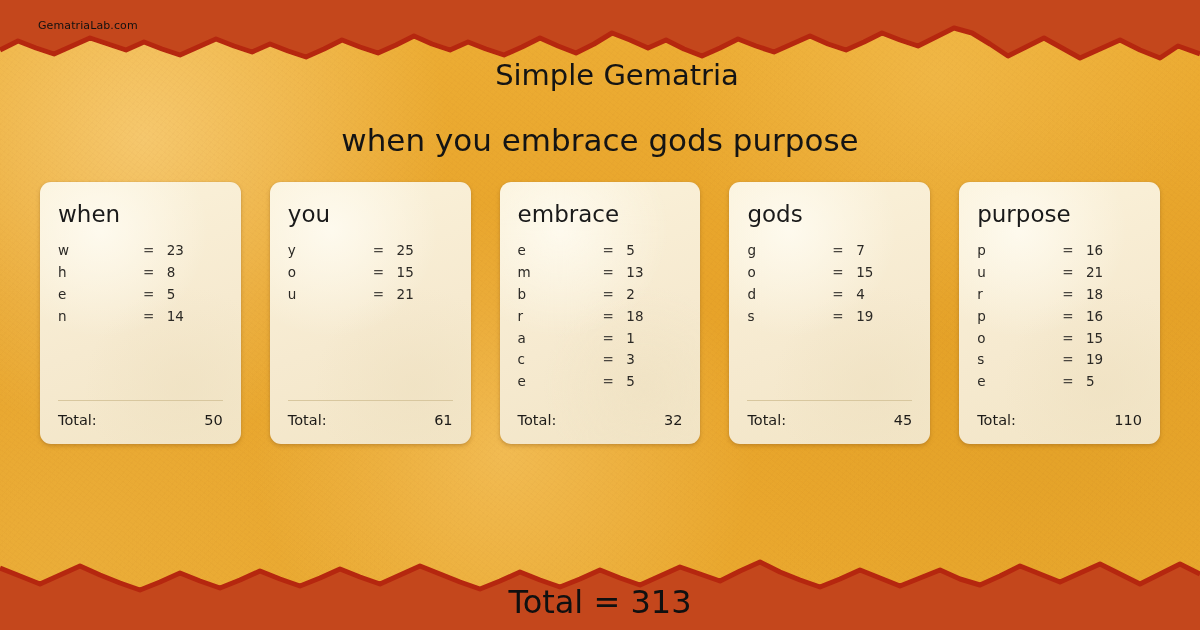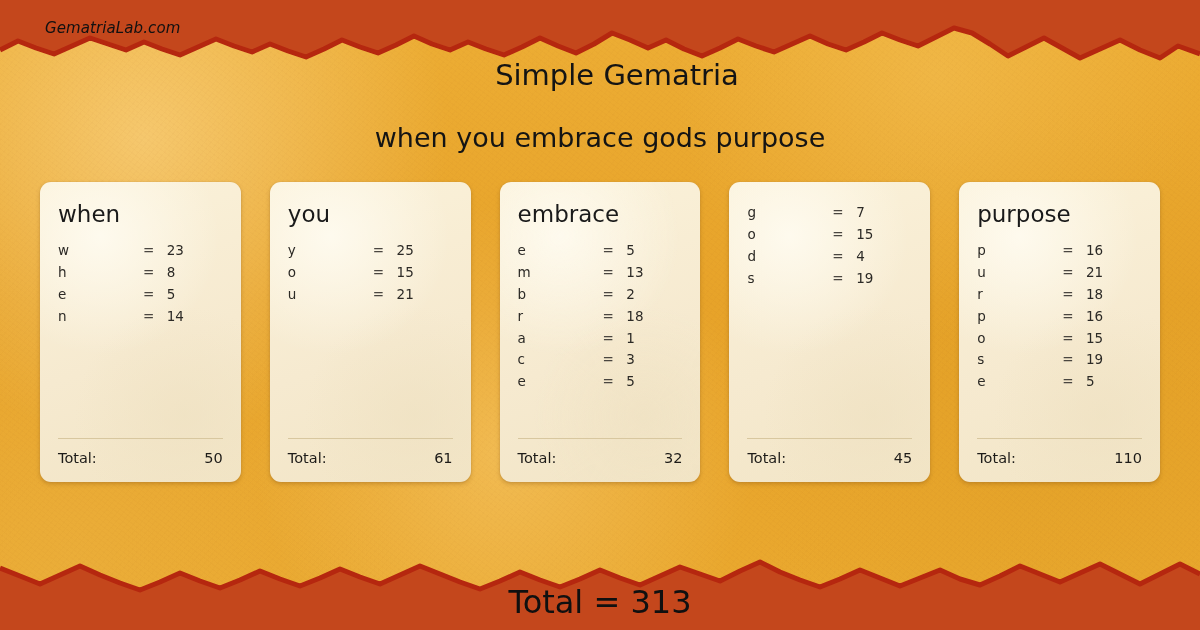--- a/index.html
+++ b/index.html
@@ -53,65 +53,64 @@
     pointer-events: none;
   }
   .band svg { display: block; width: 1200px; }
 
   #band-top    { top: 0; height: 70px; }
   #band-bottom { bottom: 0; height: 90px; }
 
   
   #logo {
     position: absolute;
-    left: 45px;
+    left: 38px;
     top: 19px;
-    font-size: 15px;
+    font-size: 11px;
     color: #111;
     letter-spacing: .1px;
     z-index: 6;
-    font-style: italic;
   }
 
   #title {
     position: absolute;
     left: 0; right: 0;
     top: 58px;
     text-align: center;
     font-size: 29px;
     color: #141414;
     z-index: 5;
     margin-left: 34px;
   }
 
   #phrase {
     position: absolute;
     left: 0; right: 0;
     top: 122px;
     text-align: center;
-    font-size: 27px;
+    font-size: 31px;
     color: #141414;
     z-index: 5;
   }
 
   
   #cards {
     position: absolute;
     left: 40px;
     top: 182px;
     width: 1120px;
     height: 262px;
     display: flex;
     gap: 29px;
     z-index: 4;
   }
 
   .card {
     width: 201px;
-    height: 300px;
+    height: 262px;
     border-radius: 11px;
     padding: 20px 18px 16px 18px;
     display: flex;
     flex-direction: column;
     background-color: #f8edd2;
     background-image:
       radial-gradient(circle at 30% 18%, rgba(255,252,242,.85) 0%, rgba(255,252,242,0) 42%),
       radial-gradient(circle at 72% 78%, rgba(238,224,192,.60) 0%, rgba(238,224,192,0) 40%),
       linear-gradient(160deg, #fbf2da 0%, #f6ead0 55%, #f2e5c6 100%);
     box-shadow: 0 2px 4px rgba(120,70,10,.30), 0 0 0 1px rgba(190,150,90,.10);
@@ -324,20 +323,21 @@
             <span class="lr-value">5</span>
           </div>
         </div>
         <div class="card-divider"></div>
         <div class="total-row">
           <span class="total-label">Total:</span>
           <span class="total-value">32</span>
         </div>
       </div>
       <div class="card">
+        <div class="card-word">gods</div>
         <div class="letters">
           <div class="letter-row">
             <span class="lr-letter">g</span>
             <span class="lr-eq">=</span>
             <span class="lr-value">7</span>
           </div>
           <div class="letter-row">
             <span class="lr-letter">o</span>
             <span class="lr-eq">=</span>
             <span class="lr-value">15</span>

